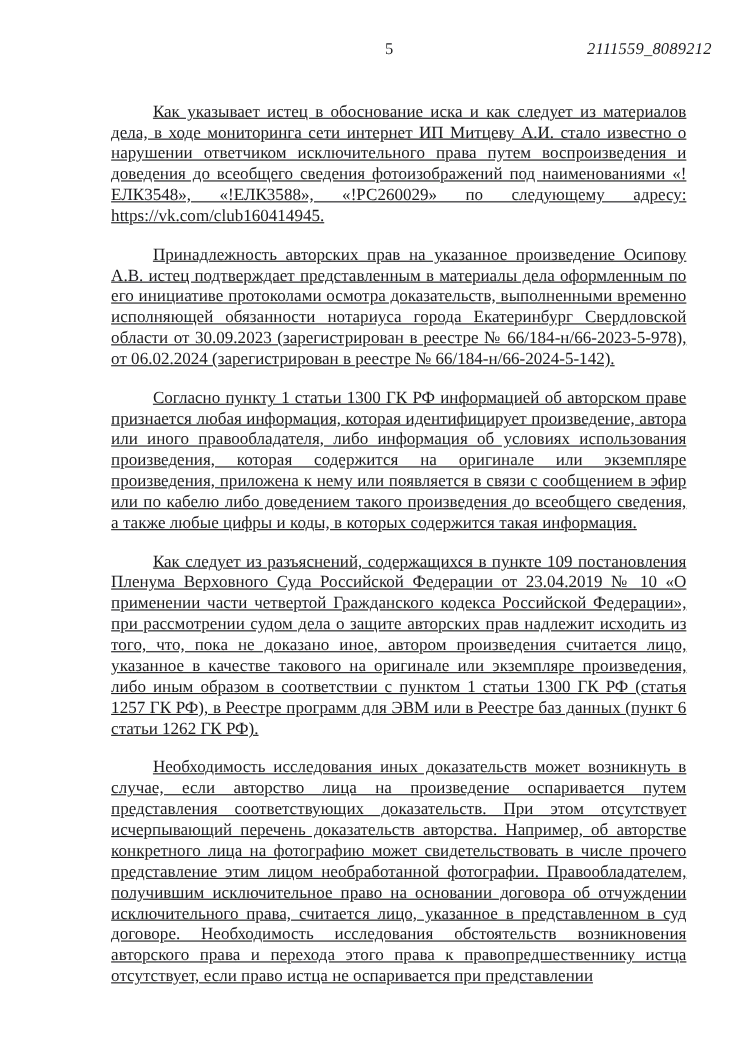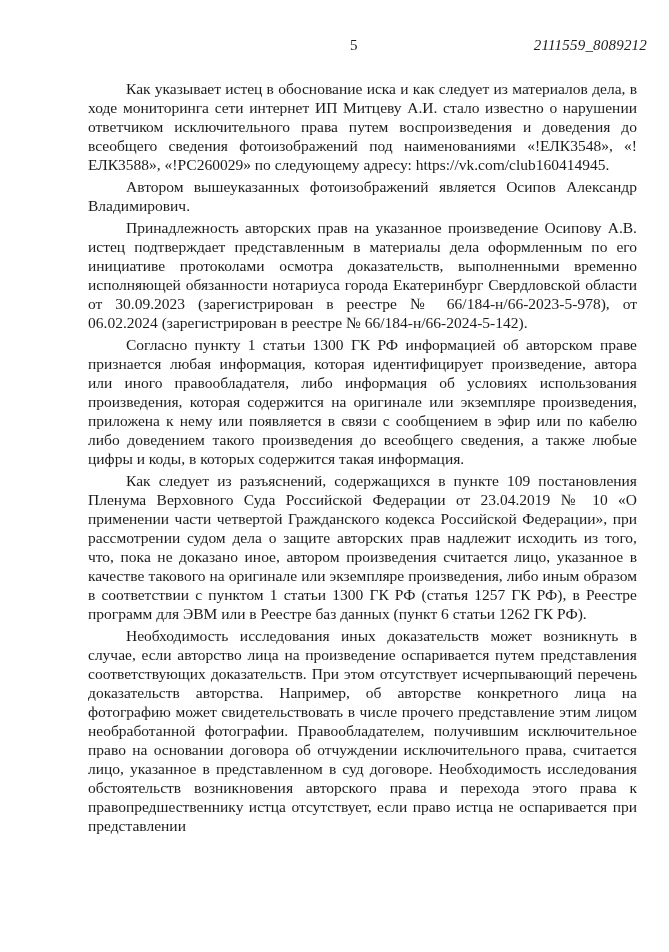--- a/index.html
+++ b/index.html
@@ -42,37 +42,37 @@
     position: absolute;
     top: 76px;
     left: 85px;
     width: 555px;
     font-size: 15.5px;
     line-height: 19px;
     text-align: justify;
     hyphens: none;
   }
   .body-text p {
-    margin: 3px;
+    margin: 16px;
     padding: 0;
     text-indent: 38px;
+    text-decoration: underline;
   }
 </style>
 </head>
 <body>
 
 <div class="page">
 
   <div class="header">
     <span class="page-number">5</span>
     <span class="doc-id">2111559_8089212</span>
   </div>
 
   <div class="body-text">
     <p>Как указывает истец в обоснование иска и как следует из материалов дела, в ходе мониторинга сети интернет ИП Митцеву А.И. стало известно о нарушении ответчиком исключительного права путем воспроизведения и доведения до всеобщего сведения фотоизображений под наименованиями «!ЕЛК3548», «!ЕЛК3588», «!РС260029» по следующему адресу: https://vk.com/club160414945.</p>
-    <p>Автором вышеуказанных фотоизображений является Осипов Александр Владимирович.</p>
     <p>Принадлежность авторских прав на указанное произведение Осипову А.В. истец подтверждает представленным в материалы дела оформленным по его инициативе протоколами осмотра доказательств, выполненными временно исполняющей обязанности нотариуса города Екатеринбург Свердловской области от 30.09.2023 (зарегистрирован в реестре № 66/184-н/66-2023-5-978), от 06.02.2024 (зарегистрирован в реестре № 66/184-н/66-2024-5-142).</p>
     <p>Согласно пункту 1 статьи 1300 ГК РФ информацией об авторском праве признается любая информация, которая идентифицирует произведение, автора или иного правообладателя, либо информация об условиях использования произведения, которая содержится на оригинале или экземпляре произведения, приложена к нему или появляется в связи с сообщением в эфир или по кабелю либо доведением такого произведения до всеобщего сведения, а также любые цифры и коды, в которых содержится такая информация.</p>
     <p>Как следует из разъяснений, содержащихся в пункте 109 постановления Пленума Верховного Суда Российской Федерации от 23.04.2019 № 10 «О применении части четвертой Гражданского кодекса Российской Федерации», при рассмотрении судом дела о защите авторских прав надлежит исходить из того, что, пока не доказано иное, автором произведения считается лицо, указанное в качестве такового на оригинале или экземпляре произведения, либо иным образом в соответствии с пунктом 1 статьи 1300 ГК РФ (статья 1257 ГК РФ), в Реестре программ для ЭВМ или в Реестре баз данных (пункт 6 статьи 1262 ГК РФ).</p>
     <p>Необходимость исследования иных доказательств может возникнуть в случае, если авторство лица на произведение оспаривается путем представления соответствующих доказательств. При этом отсутствует исчерпывающий перечень доказательств авторства. Например, об авторстве конкретного лица на фотографию может свидетельствовать в числе прочего представление этим лицом необработанной фотографии. Правообладателем, получившим исключительное право на основании договора об отчуждении исключительного права, считается лицо, указанное в представленном в суд договоре. Необходимость исследования обстоятельств возникновения авторского права и перехода этого права к правопредшественнику истца отсутствует, если право истца не оспаривается при представлении</p>
   </div>
 
 </div>
 
 </body></html>

